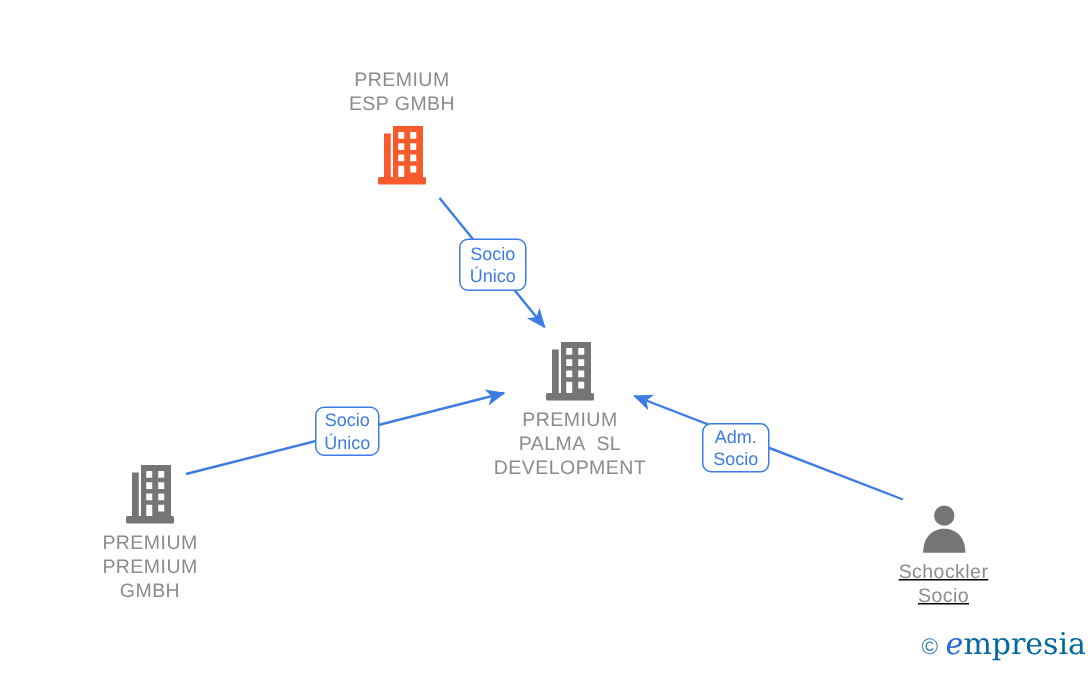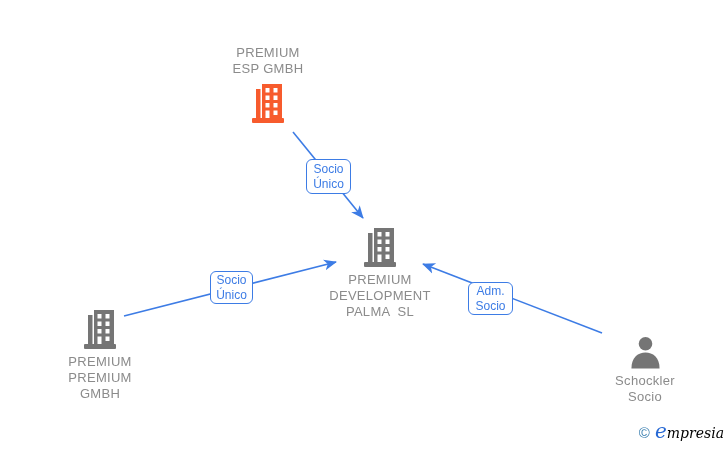--- a/index.html
+++ b/index.html
@@ -24,21 +24,21 @@
     font-size: 13px;
     line-height: 16px;
     text-align: center;
     letter-spacing: 0.3px;
   }
   .node-label div { white-space: pre; }
 
   .node-premium-esp      { left: 188px; top: 45px;  width: 160px; }
   .node-premium-dev      { left: 300px; top: 227px; width: 160px; }
   .node-premium-holding  { left: 40px;  top: 309px; width: 120px; }
-  .node-schockler        { left: 585px; top: 336px; width: 120px; }
+  .node-schockler        { left: 569px; top: 336px; width: 120px; text-decoration: underline; }
 
   .node-premium-esp .icon      { margin-top: 6px; }
   .node-premium-dev .node-label,
   .node-premium-holding .node-label,
   .node-schockler .node-label  { margin-top: 4px; }
 
   .building-orange { color: #f75b2d; }
   .building-gray   { color: #757575; }
   .person-gray     { color: #757575; }
 
@@ -74,24 +74,23 @@
     margin-right: 5px;
   }
   .wm-initial {
     color: #2668d4;
     font-family: "DejaVu Serif", serif;
     font-style: italic;
     font-size: 20px;
     line-height: 18px;
   }
   .wm-rest {
-    color: #000000;
+    color: #0369a1;
     font-family: "DejaVu Serif", serif;
-    font-style: italic;
-    font-size: 14px;
+    font-size: 20px;
   }
 </style>
 </head>
 <body>
 
 <div class="canvas">
 
   <svg class="edges" width="728" height="450" viewBox="0 0 728 450">
     <defs>
       <marker id="ah" markerUnits="userSpaceOnUse" markerWidth="16" markerHeight="16" refX="12" refY="7" orient="auto">
@@ -140,22 +139,22 @@
         <rect x="16.5" y="12.5" width="4" height="4.5"></rect>
         <rect x="24.5" y="12.5" width="4" height="4.5"></rect>
         <rect x="16.5" y="20" width="4" height="4.5"></rect>
         <rect x="24.5" y="20" width="4" height="4.5"></rect>
         <rect x="16.5" y="27.5" width="4" height="7.5"></rect>
         <rect x="24.5" y="27.5" width="4" height="4.5"></rect>
       </g>
     </svg>
     <div class="node-label">
       <div>PREMIUM</div>
+      <div>PALMA  SL</div>
       <div>DEVELOPMENT</div>
-      <div>PALMA  SL</div>
     </div>
   </div>
 
   <div class="node node-premium-holding">
     <svg class="icon building-gray" width="38" height="41" viewBox="0 0 38 41">
       <g fill="currentColor">
         <rect x="3" y="35" width="32" height="5" rx="1"></rect>
         <rect x="7" y="6" width="4.5" height="29"></rect>
         <rect x="13" y="1" width="20" height="34"></rect>
       </g>

